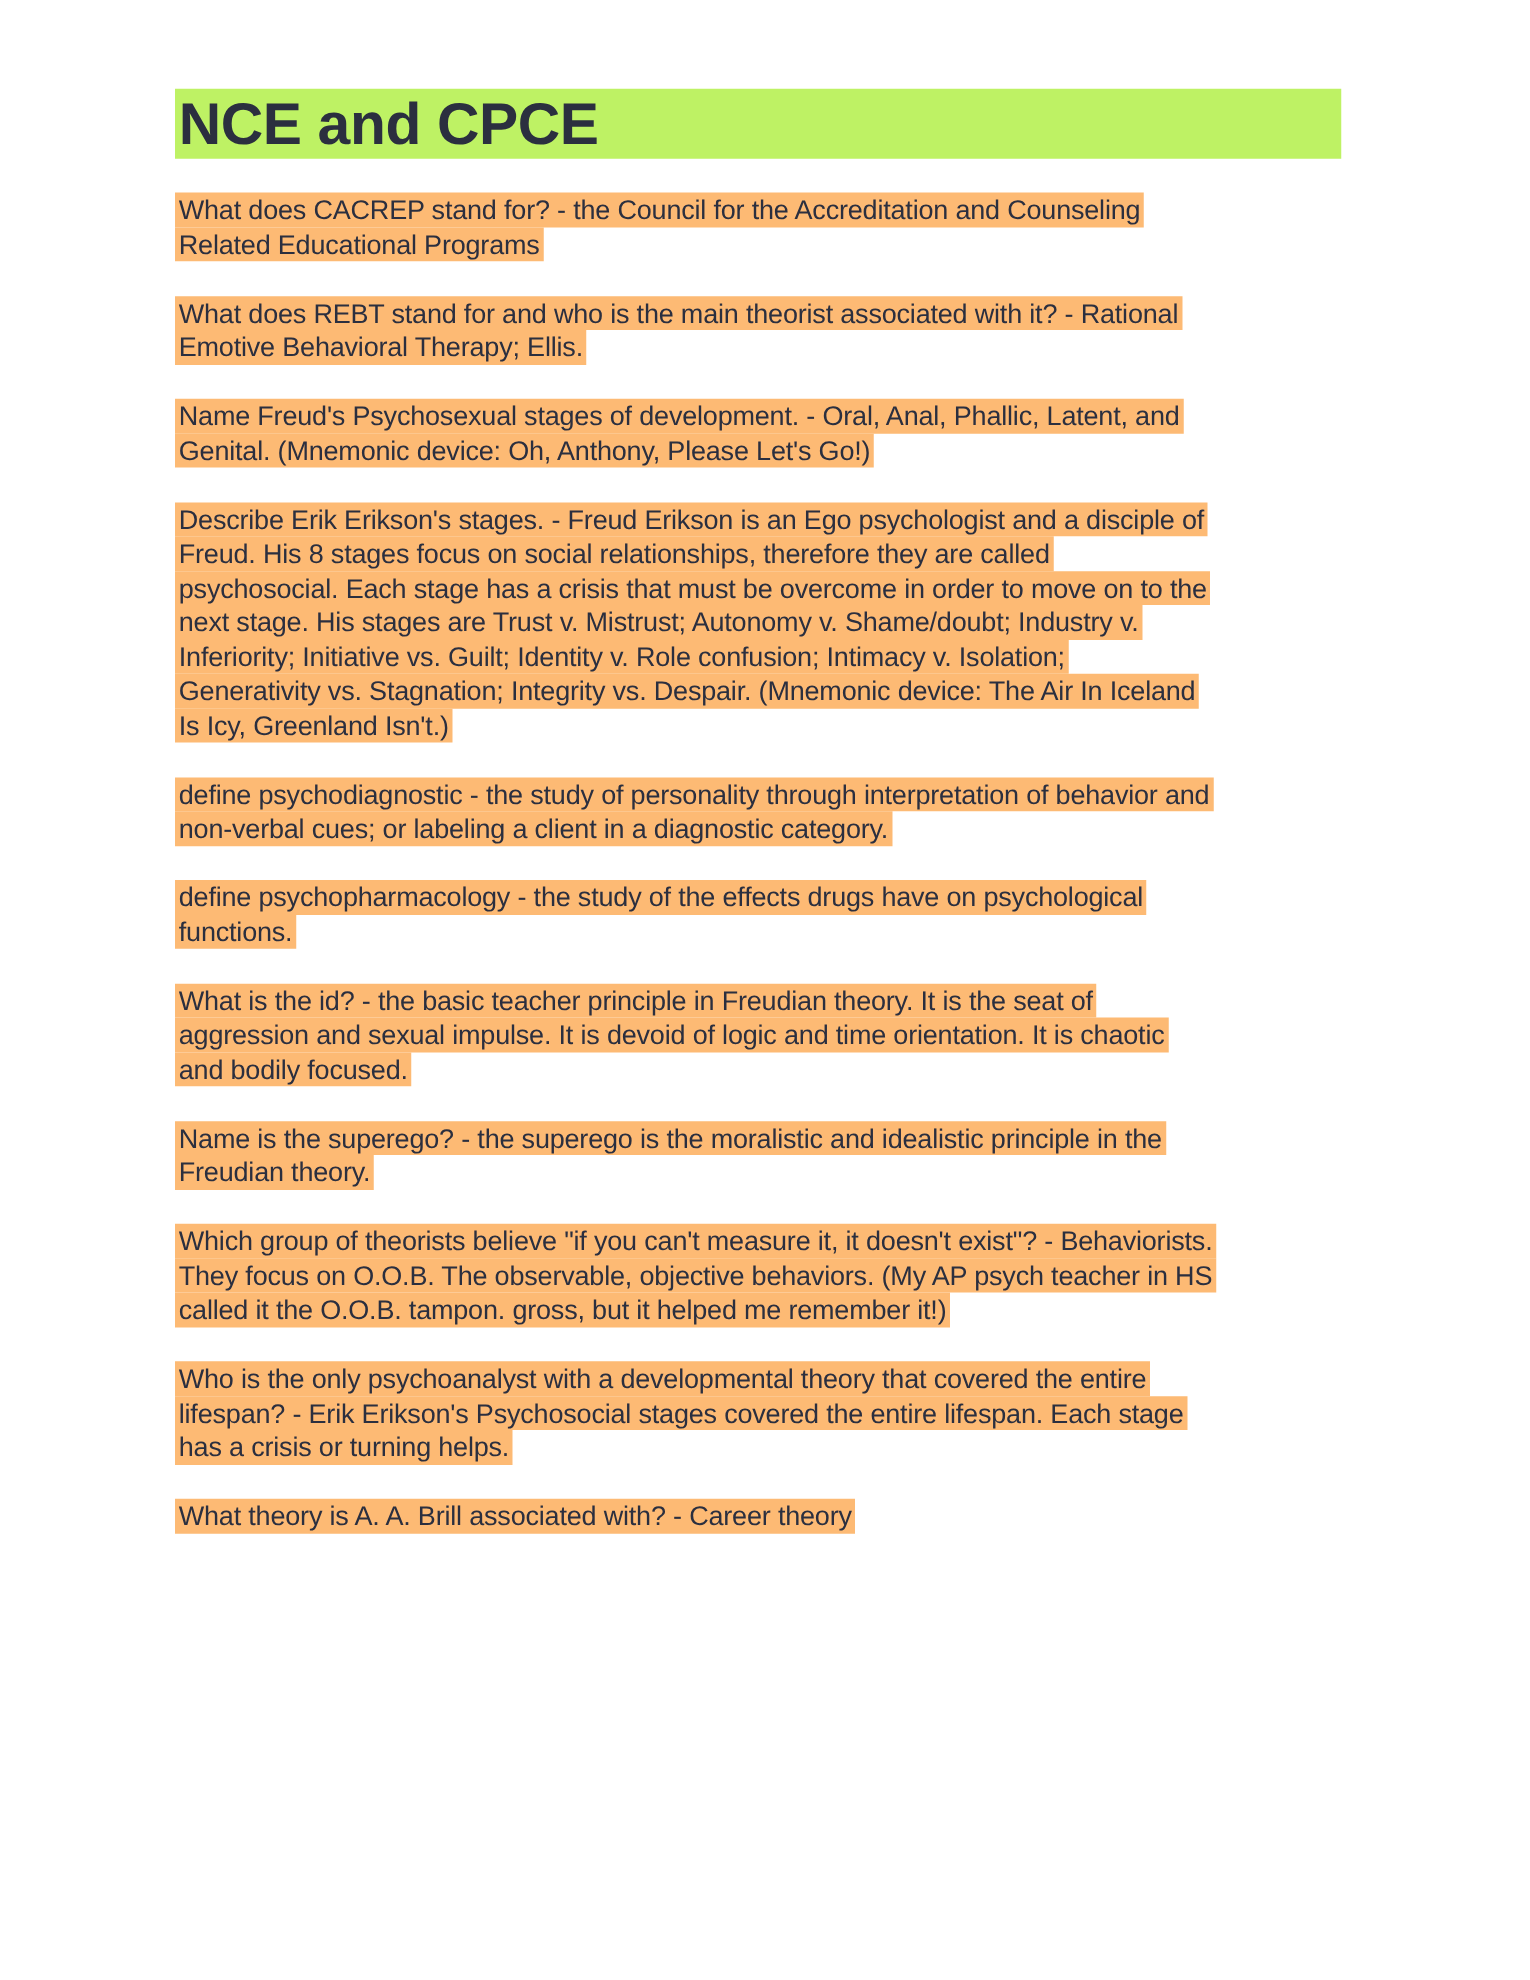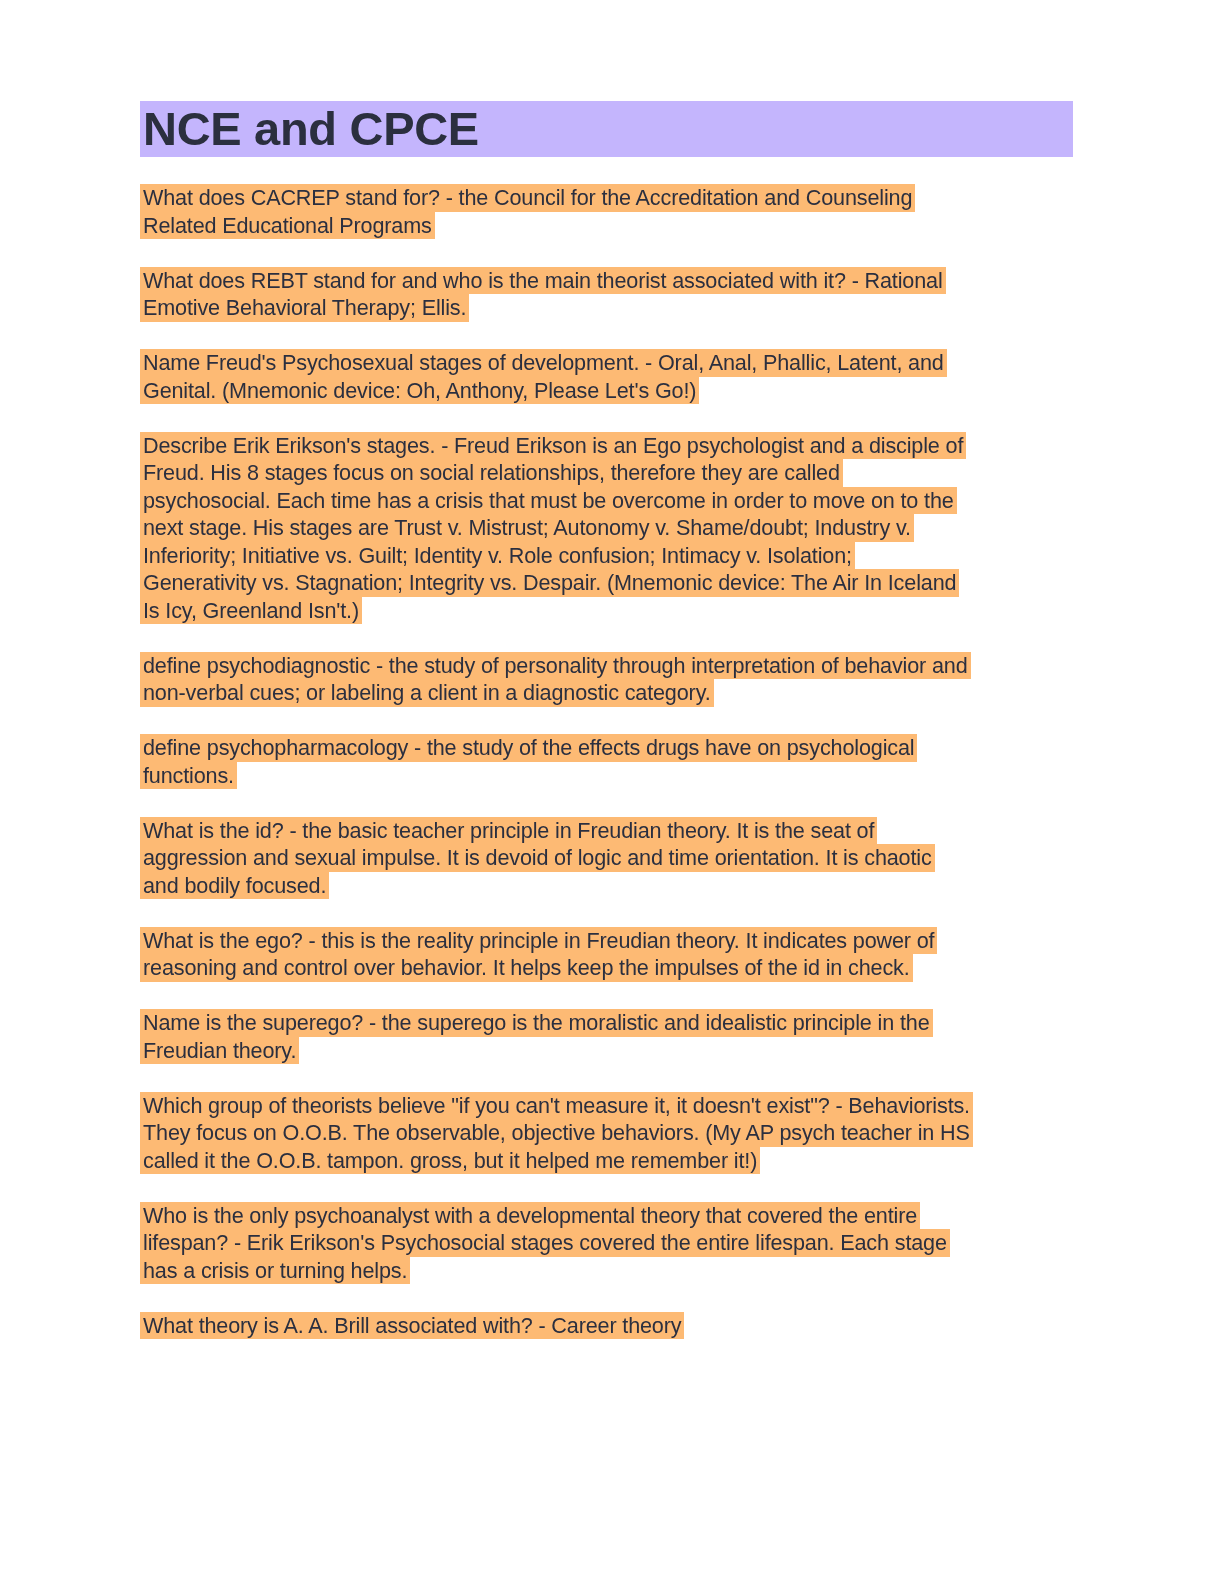--- a/index.html
+++ b/index.html
@@ -2,22 +2,22 @@
 <html><head>
 <meta charset="utf-8">
 <style>
   html, body { margin: 0; padding: 0; background: #ffffff; }
   body { width: 1224px; height: 1584px; position: relative; overflow: hidden; }
   .page {
     position: absolute; left: 140px; top: 71px; width: 935px;
     font-family: "Liberation Sans", sans-serif; color: #2b2f3f;
   }
   .title-bar {
-    background: #c4b5fd; height: 56px; width: 933px;
-    display: flex; padding-left: 3px; box-sizing: border-box; margin-top: 30px;
+    background: #bef264; height: 56px; width: 933px;
+    display: flex; padding-left: 3px; box-sizing: border-box;
   }
   .title {
     font-size: 47px; font-weight: bold; margin: 0; line-height: 56px; color: #2b2f3f;
     letter-spacing: -0.3px;
   }
   .entries { margin-top: 27px; }
   .entry { margin-bottom: 27.5px; }
   .line {
     display: table; background: #fdba74;
     font-size: 21.6px; line-height: 27.5px; padding: 0 3px; white-space: nowrap;
@@ -40,42 +40,38 @@
         <span class="line">What does REBT stand for and who is the main theorist associated with it? - Rational</span>
         <span class="line">Emotive Behavioral Therapy; Ellis.</span>
       </div>
       <div class="entry">
         <span class="line">Name Freud's Psychosexual stages of development. - Oral, Anal, Phallic, Latent, and</span>
         <span class="line">Genital. (Mnemonic device: Oh, Anthony, Please Let's Go!)</span>
       </div>
       <div class="entry">
         <span class="line">Describe Erik Erikson's stages. - Freud Erikson is an Ego psychologist and a disciple of</span>
         <span class="line">Freud. His 8 stages focus on social relationships, therefore they are called</span>
-        <span class="line">psychosocial. Each time has a crisis that must be overcome in order to move on to the</span>
+        <span class="line">psychosocial. Each stage has a crisis that must be overcome in order to move on to the</span>
         <span class="line">next stage. His stages are Trust v. Mistrust; Autonomy v. Shame/doubt; Industry v.</span>
         <span class="line">Inferiority; Initiative vs. Guilt; Identity v. Role confusion; Intimacy v. Isolation;</span>
         <span class="line">Generativity vs. Stagnation; Integrity vs. Despair. (Mnemonic device: The Air In Iceland</span>
         <span class="line">Is Icy, Greenland Isn't.)</span>
       </div>
       <div class="entry">
         <span class="line">define psychodiagnostic - the study of personality through interpretation of behavior and</span>
         <span class="line">non-verbal cues; or labeling a client in a diagnostic category.</span>
       </div>
       <div class="entry">
         <span class="line">define psychopharmacology - the study of the effects drugs have on psychological</span>
         <span class="line">functions.</span>
       </div>
       <div class="entry">
         <span class="line">What is the id? - the basic teacher principle in Freudian theory. It is the seat of</span>
         <span class="line">aggression and sexual impulse. It is devoid of logic and time orientation. It is chaotic</span>
         <span class="line">and bodily focused.</span>
-      </div>
-      <div class="entry">
-        <span class="line">What is the ego? - this is the reality principle in Freudian theory. It indicates power of</span>
-        <span class="line">reasoning and control over behavior. It helps keep the impulses of the id in check.</span>
       </div>
       <div class="entry">
         <span class="line">Name is the superego? - the superego is the moralistic and idealistic principle in the</span>
         <span class="line">Freudian theory.</span>
       </div>
       <div class="entry">
         <span class="line">Which group of theorists believe "if you can't measure it, it doesn't exist"? - Behaviorists.</span>
         <span class="line">They focus on O.O.B. The observable, objective behaviors. (My AP psych teacher in HS</span>
         <span class="line">called it the O.O.B. tampon. gross, but it helped me remember it!)</span>
       </div>

